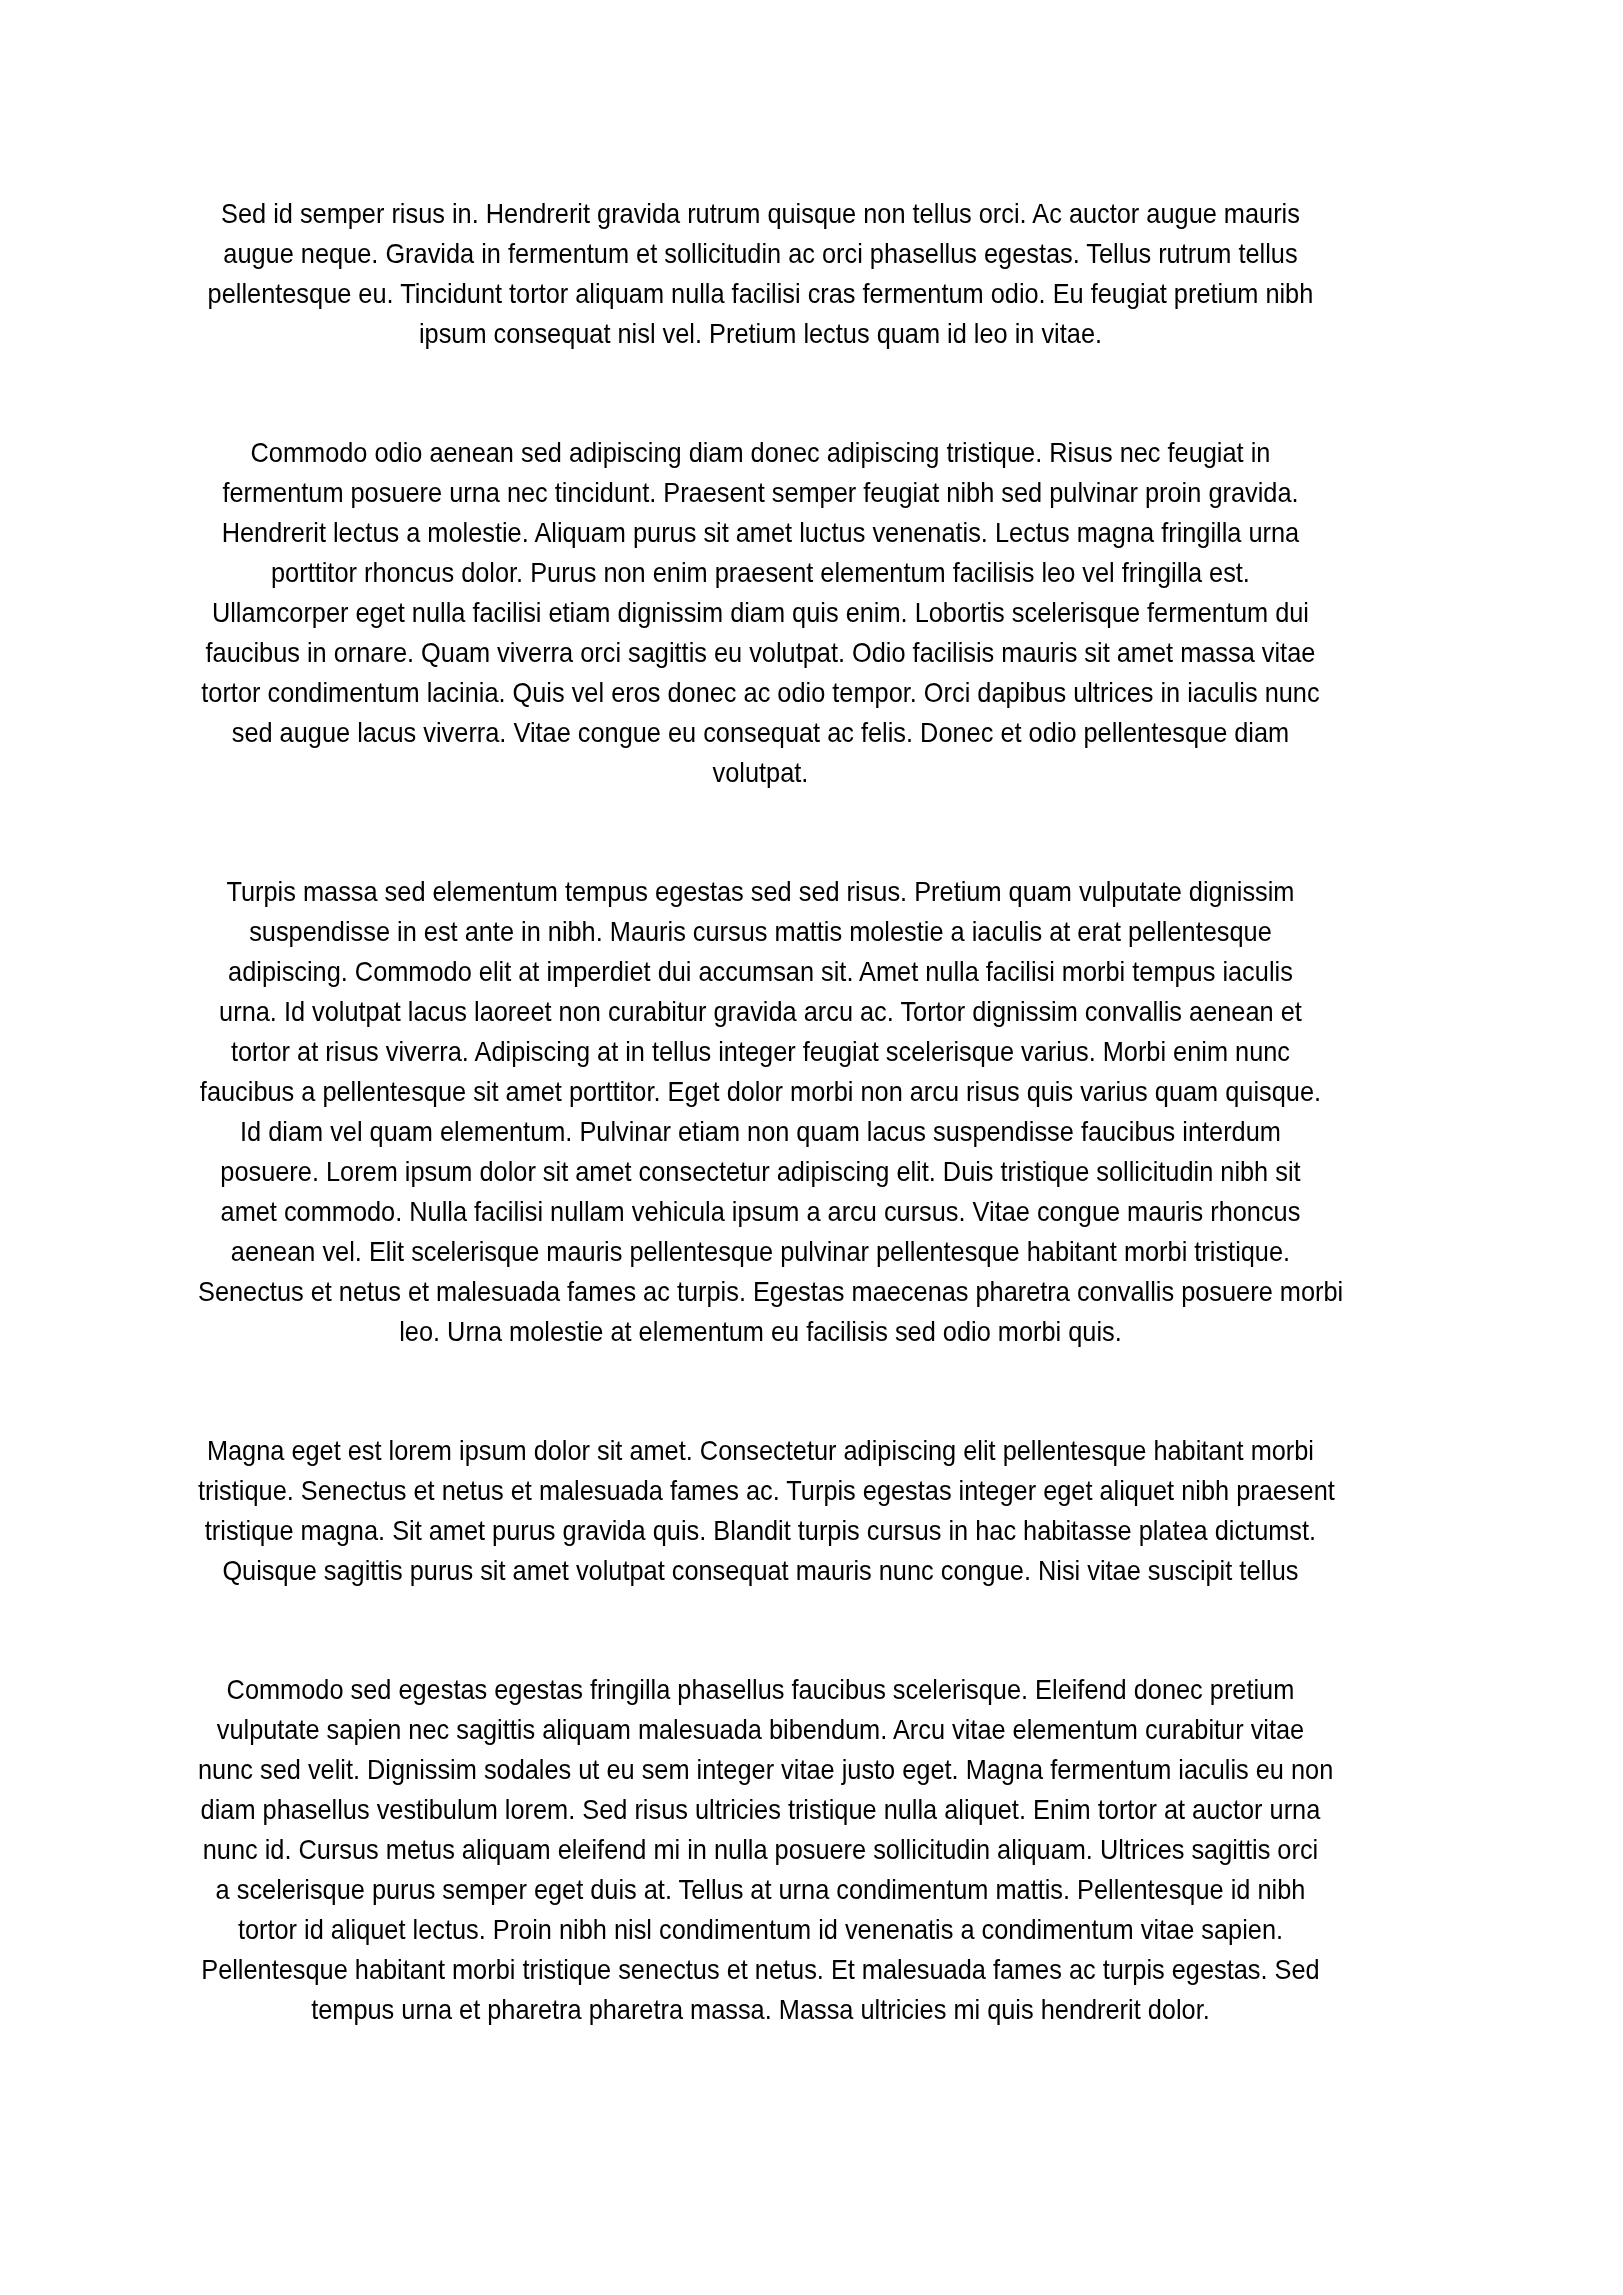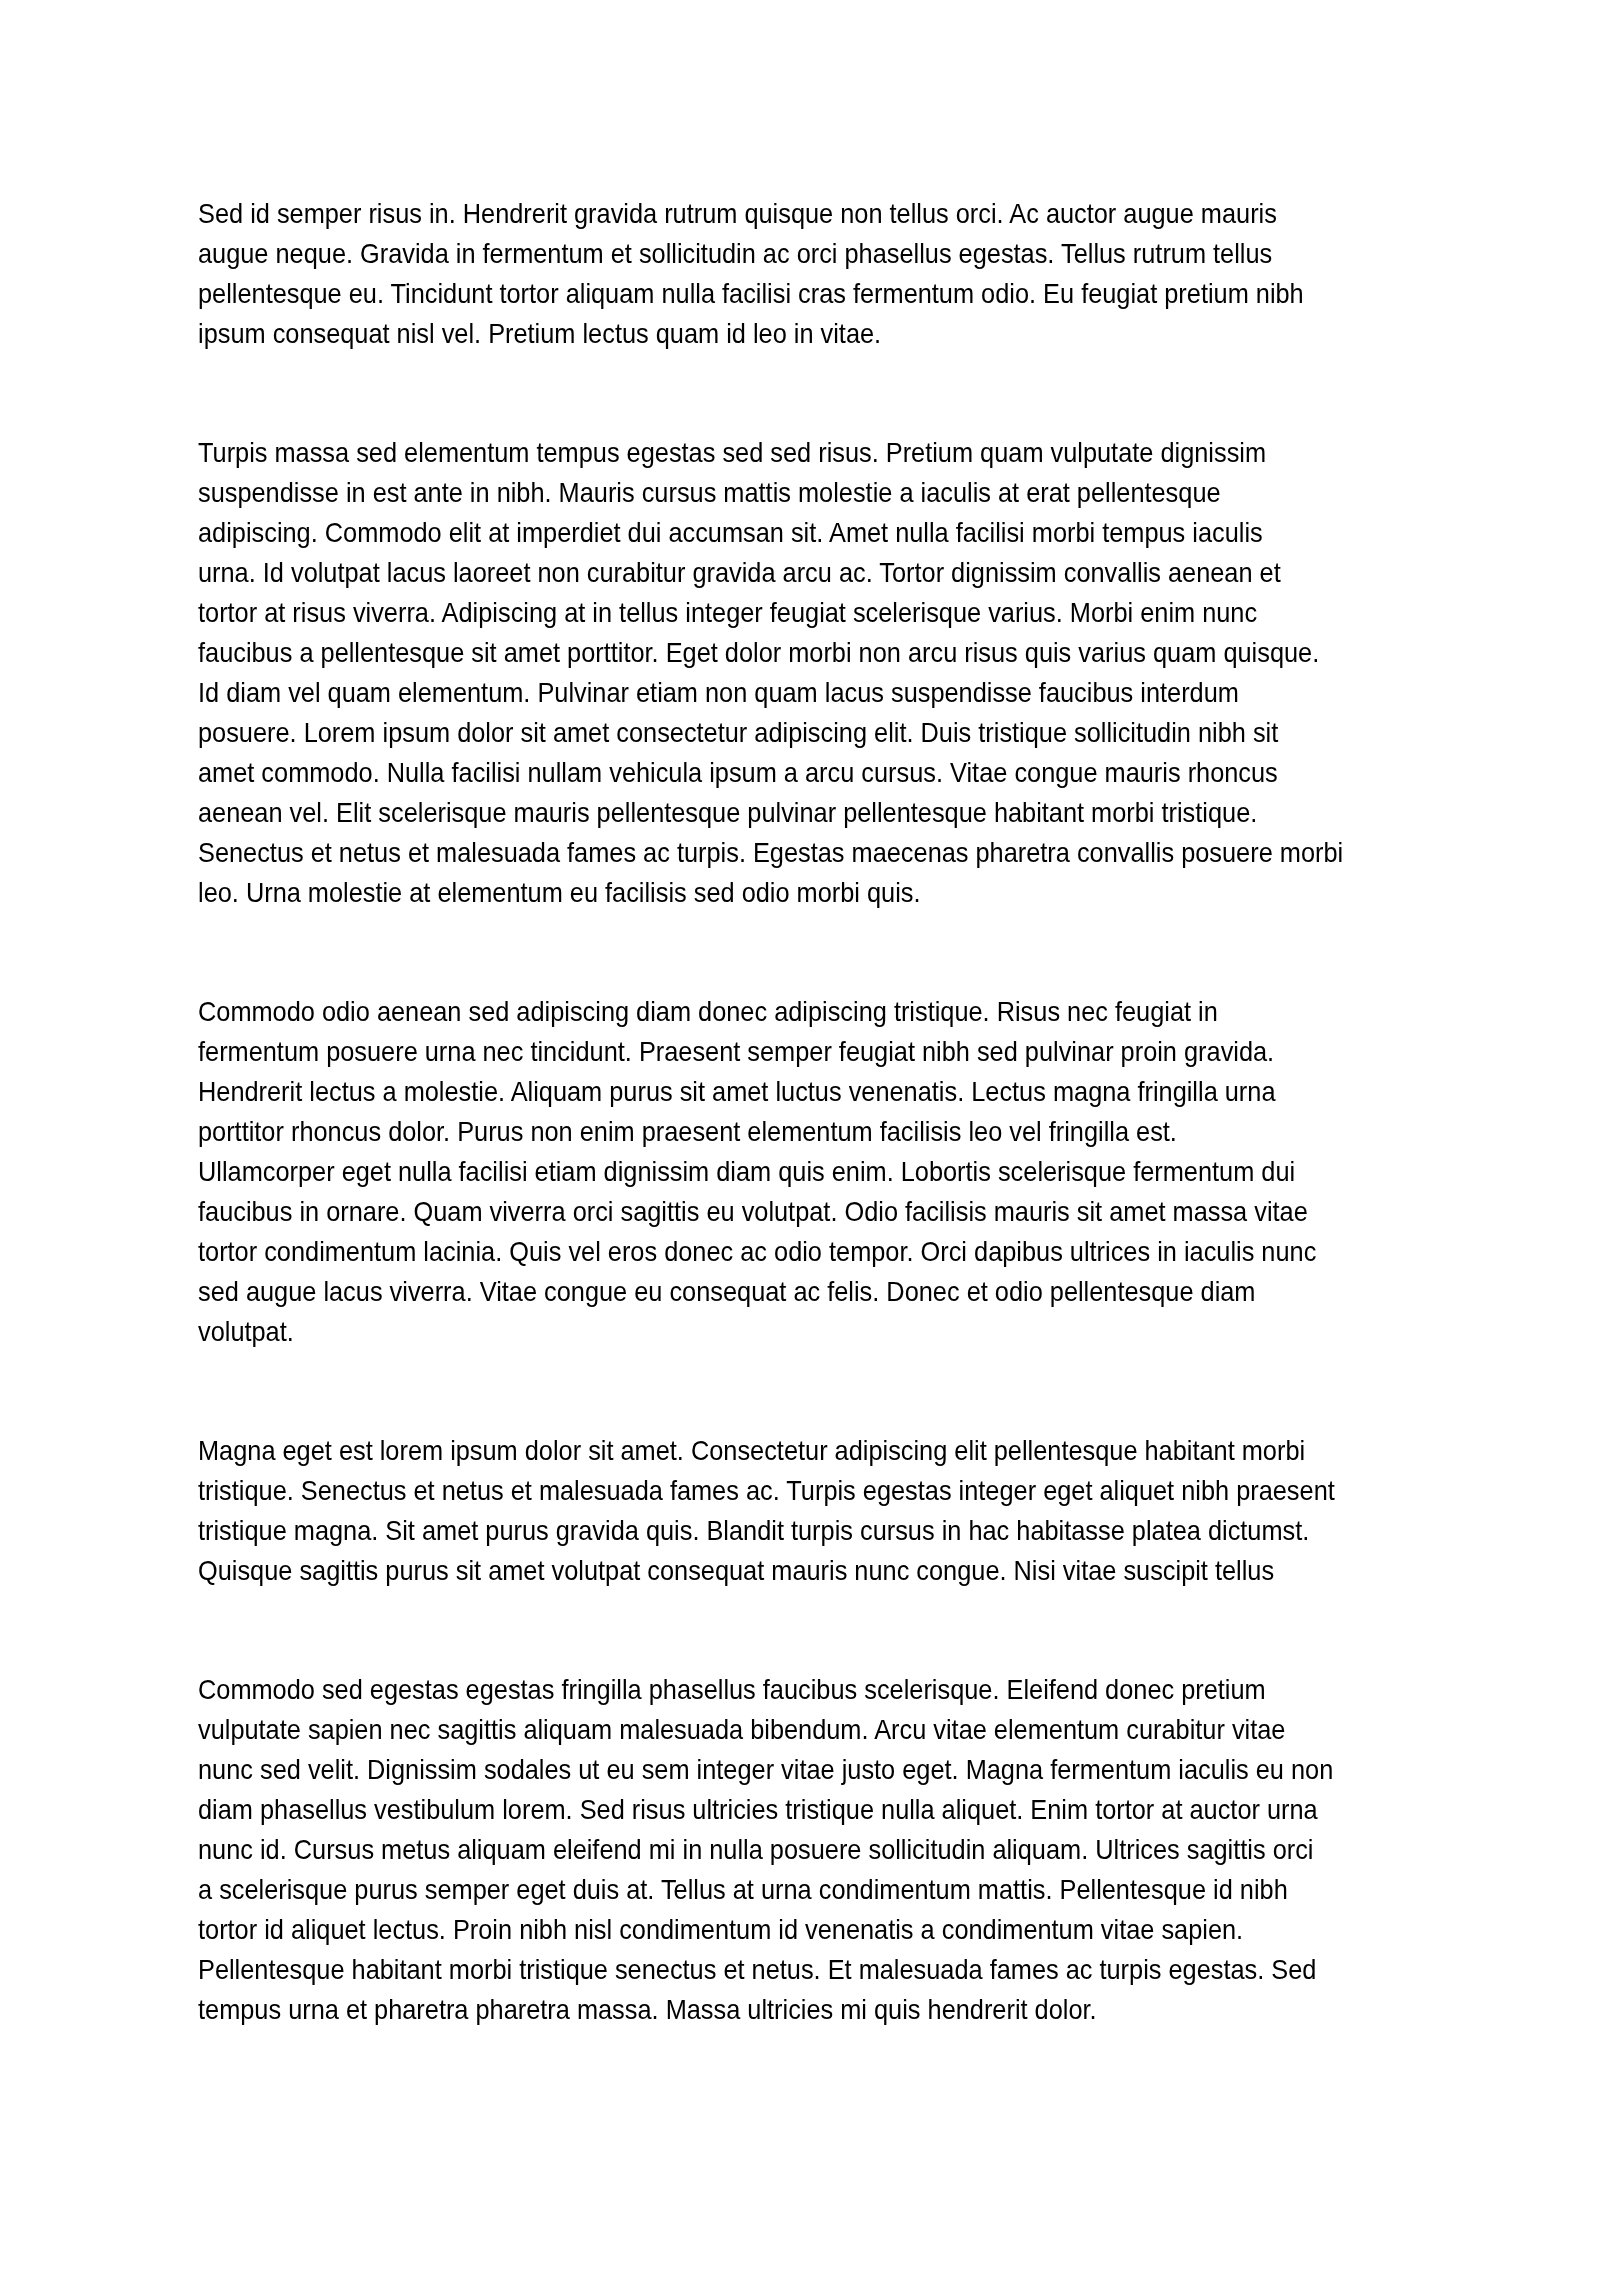--- a/index.html
+++ b/index.html
@@ -4,21 +4,21 @@
 <style>
   html, body { margin: 0; padding: 0; background: #ffffff; }
   body { width: 1623px; height: 2295px; position: relative; overflow: hidden; }
   .page {
     position: absolute; left: 0; top: 0; width: 1623px; height: 2295px;
     background: #ffffff;
   }
   .text-block {
     position: absolute; left: 198px; top: 194px; width: 1243px;
   }
-  .para { margin: 0 0 79px 0; }
+  .para { margin: 0 0 79px 0; text-align: center; }
   .line {
     display: block;
     white-space: nowrap;
     font-family: "Liberation Sans", sans-serif;
     font-size: 28px;
     line-height: 40px;
     height: 40px;
     color: #000000;
     transform: scaleX(0.905);
     transform-origin: left center;
@@ -31,44 +31,44 @@
   <div class="text-block">
 
     <p class="para">
       <span class="line">Sed id semper risus in. Hendrerit gravida rutrum quisque non tellus orci. Ac auctor augue mauris</span>
       <span class="line">augue neque. Gravida in fermentum et sollicitudin ac orci phasellus egestas. Tellus rutrum tellus</span>
       <span class="line">pellentesque eu. Tincidunt tortor aliquam nulla facilisi cras fermentum odio. Eu feugiat pretium nibh</span>
       <span class="line">ipsum consequat nisl vel. Pretium lectus quam id leo in vitae.</span>
     </p>
 
     <p class="para">
+      <span class="line">Commodo odio aenean sed adipiscing diam donec adipiscing tristique. Risus nec feugiat in</span>
+      <span class="line">fermentum posuere urna nec tincidunt. Praesent semper feugiat nibh sed pulvinar proin gravida.</span>
+      <span class="line">Hendrerit lectus a molestie. Aliquam purus sit amet luctus venenatis. Lectus magna fringilla urna</span>
+      <span class="line">porttitor rhoncus dolor. Purus non enim praesent elementum facilisis leo vel fringilla est.</span>
+      <span class="line">Ullamcorper eget nulla facilisi etiam dignissim diam quis enim. Lobortis scelerisque fermentum dui</span>
+      <span class="line">faucibus in ornare. Quam viverra orci sagittis eu volutpat. Odio facilisis mauris sit amet massa vitae</span>
+      <span class="line">tortor condimentum lacinia. Quis vel eros donec ac odio tempor. Orci dapibus ultrices in iaculis nunc</span>
+      <span class="line">sed augue lacus viverra. Vitae congue eu consequat ac felis. Donec et odio pellentesque diam</span>
+      <span class="line">volutpat.</span>
+    </p>
+
+    <p class="para">
       <span class="line">Turpis massa sed elementum tempus egestas sed sed risus. Pretium quam vulputate dignissim</span>
       <span class="line">suspendisse in est ante in nibh. Mauris cursus mattis molestie a iaculis at erat pellentesque</span>
       <span class="line">adipiscing. Commodo elit at imperdiet dui accumsan sit. Amet nulla facilisi morbi tempus iaculis</span>
       <span class="line">urna. Id volutpat lacus laoreet non curabitur gravida arcu ac. Tortor dignissim convallis aenean et</span>
       <span class="line">tortor at risus viverra. Adipiscing at in tellus integer feugiat scelerisque varius. Morbi enim nunc</span>
       <span class="line">faucibus a pellentesque sit amet porttitor. Eget dolor morbi non arcu risus quis varius quam quisque.</span>
       <span class="line">Id diam vel quam elementum. Pulvinar etiam non quam lacus suspendisse faucibus interdum</span>
       <span class="line">posuere. Lorem ipsum dolor sit amet consectetur adipiscing elit. Duis tristique sollicitudin nibh sit</span>
       <span class="line">amet commodo. Nulla facilisi nullam vehicula ipsum a arcu cursus. Vitae congue mauris rhoncus</span>
       <span class="line">aenean vel. Elit scelerisque mauris pellentesque pulvinar pellentesque habitant morbi tristique.</span>
       <span class="line">Senectus et netus et malesuada fames ac turpis. Egestas maecenas pharetra convallis posuere morbi</span>
       <span class="line">leo. Urna molestie at elementum eu facilisis sed odio morbi quis.</span>
-    </p>
-
-    <p class="para">
-      <span class="line">Commodo odio aenean sed adipiscing diam donec adipiscing tristique. Risus nec feugiat in</span>
-      <span class="line">fermentum posuere urna nec tincidunt. Praesent semper feugiat nibh sed pulvinar proin gravida.</span>
-      <span class="line">Hendrerit lectus a molestie. Aliquam purus sit amet luctus venenatis. Lectus magna fringilla urna</span>
-      <span class="line">porttitor rhoncus dolor. Purus non enim praesent elementum facilisis leo vel fringilla est.</span>
-      <span class="line">Ullamcorper eget nulla facilisi etiam dignissim diam quis enim. Lobortis scelerisque fermentum dui</span>
-      <span class="line">faucibus in ornare. Quam viverra orci sagittis eu volutpat. Odio facilisis mauris sit amet massa vitae</span>
-      <span class="line">tortor condimentum lacinia. Quis vel eros donec ac odio tempor. Orci dapibus ultrices in iaculis nunc</span>
-      <span class="line">sed augue lacus viverra. Vitae congue eu consequat ac felis. Donec et odio pellentesque diam</span>
-      <span class="line">volutpat.</span>
     </p>
 
     <p class="para">
       <span class="line">Magna eget est lorem ipsum dolor sit amet. Consectetur adipiscing elit pellentesque habitant morbi</span>
       <span class="line">tristique. Senectus et netus et malesuada fames ac. Turpis egestas integer eget aliquet nibh praesent</span>
       <span class="line">tristique magna. Sit amet purus gravida quis. Blandit turpis cursus in hac habitasse platea dictumst.</span>
       <span class="line">Quisque sagittis purus sit amet volutpat consequat mauris nunc congue. Nisi vitae suscipit tellus</span>
     </p>
 
     <p class="para">

